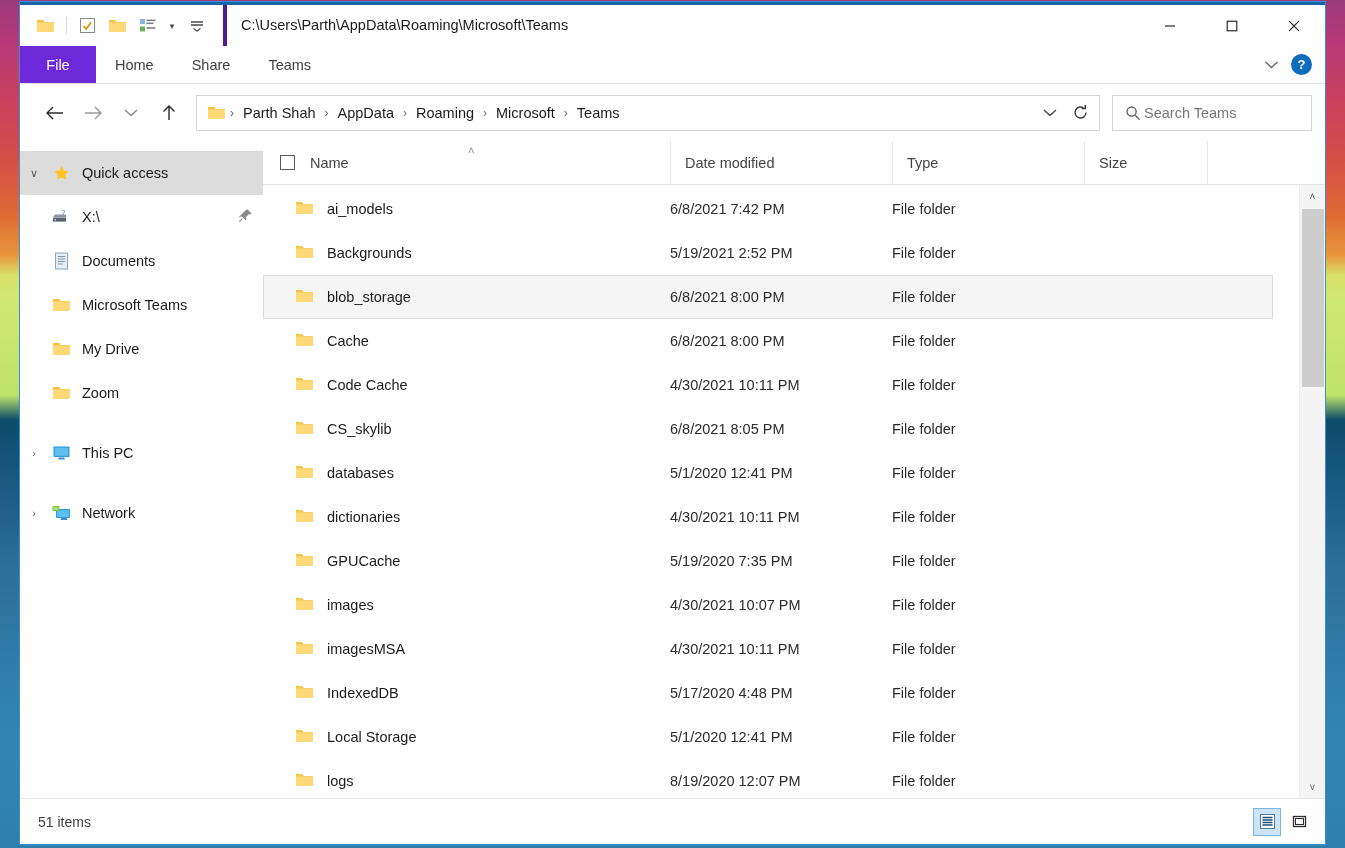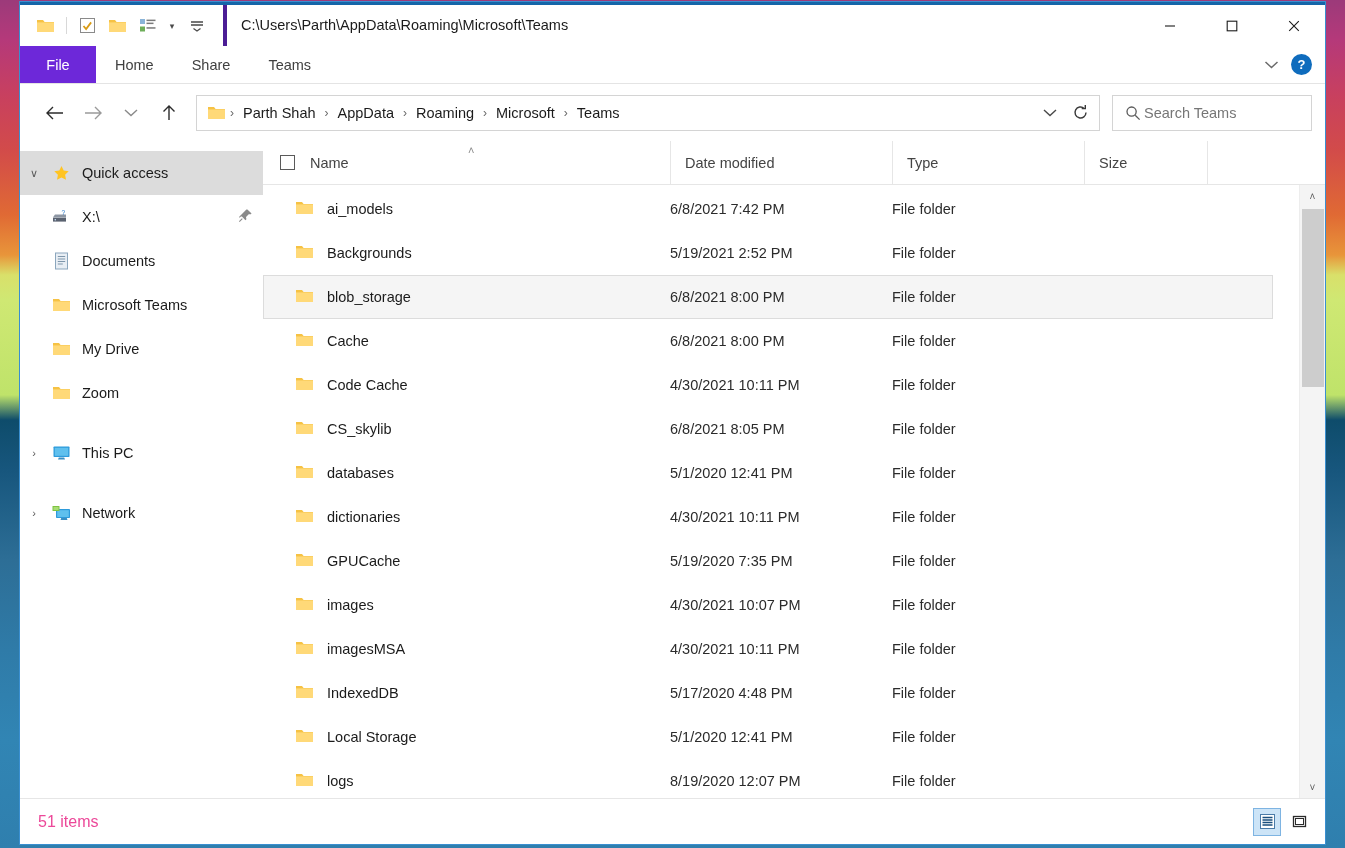--- a/index.html
+++ b/index.html
@@ -339,21 +339,21 @@
   
   .statusbar {
     height: 46px;
     flex: 0 0 46px;
     border-top: 1px solid #e6e6e6;
     display: flex;
     align-items: center;
     padding: 0 12px 0 18px;
     background: #ffffff;
   }
-  .status-text { font-size: 16px; color: #ec4899; }
+  .status-text { font-size: 14px; color: #404040; }
   .view-btns { margin-left: auto; display: flex; gap: 4px; }
   .view-btn {
     width: 28px; height: 28px;
     display: flex; align-items: center; justify-content: center;
     border: 1px solid transparent;
   }
   .view-btn.active {
     background: #cce4f7;
     border-color: #7eb4e2;
   }

